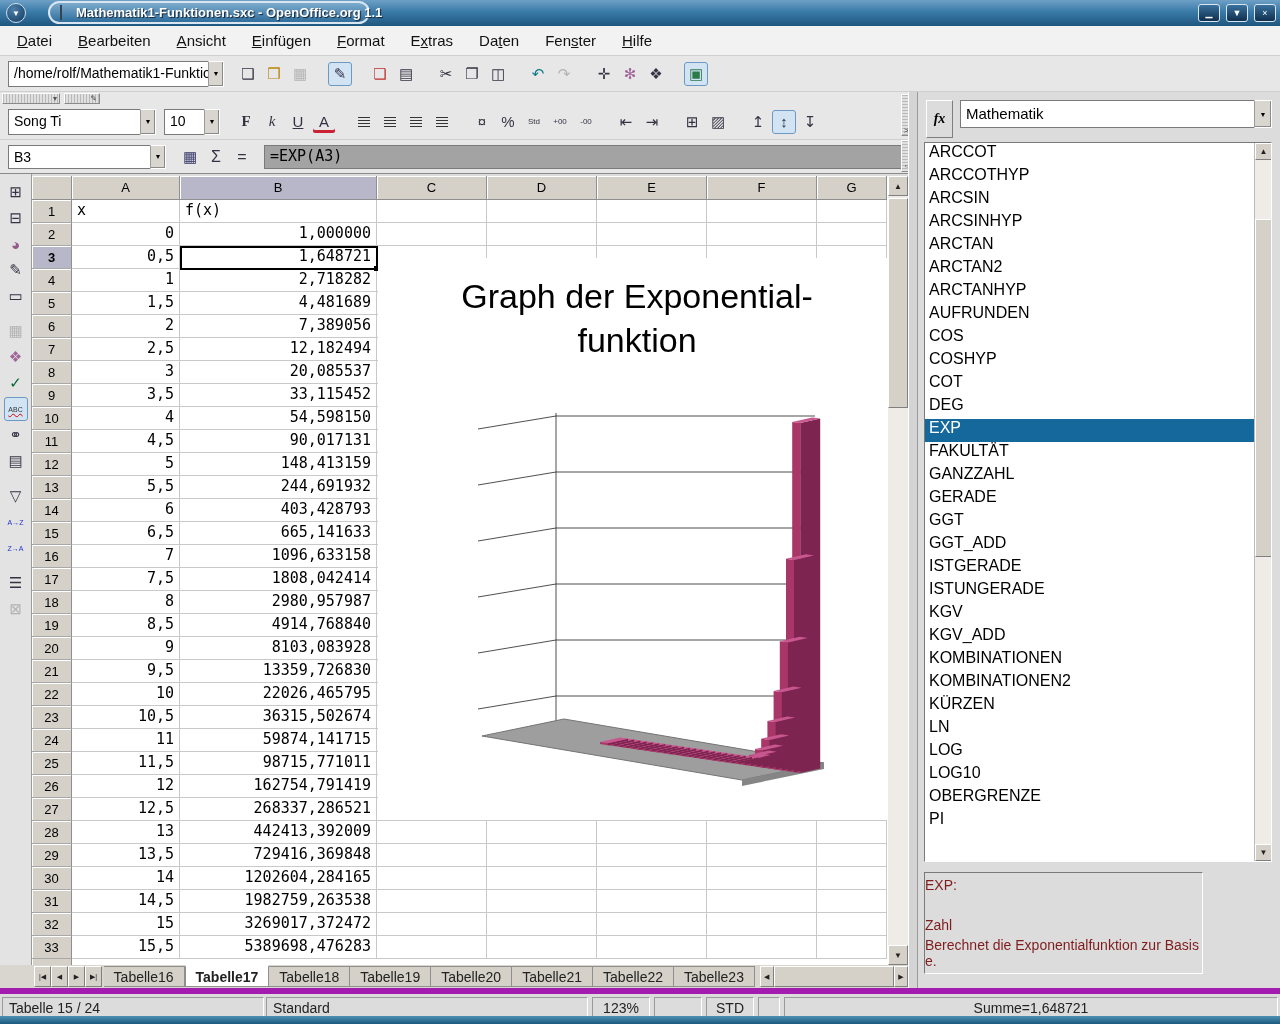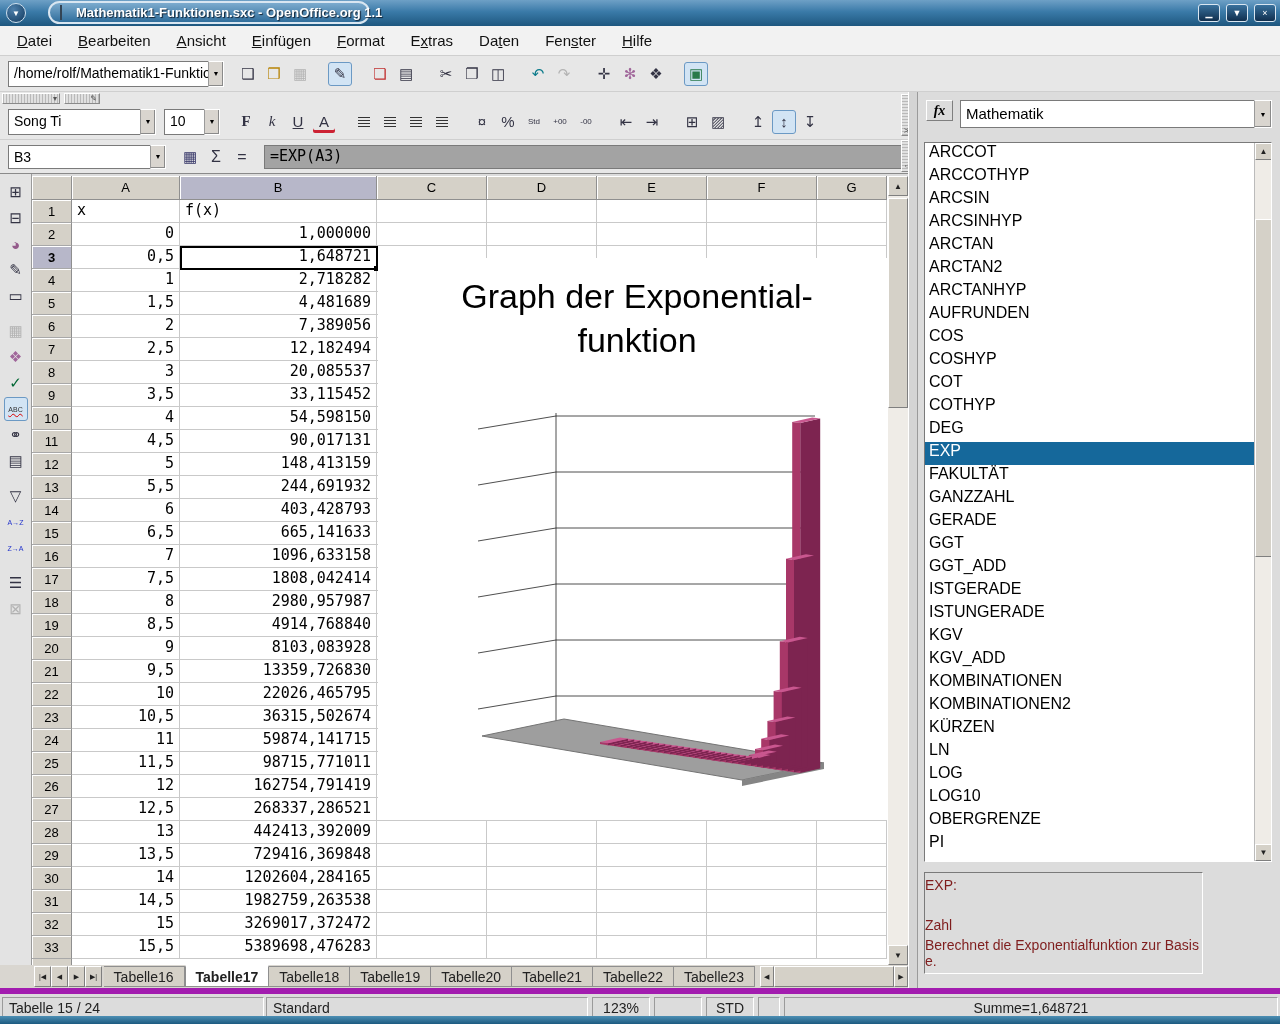--- a/index.html
+++ b/index.html
@@ -122,21 +122,21 @@
   .tabsep{width:6px}
   .hth{width:150px;height:21px;margin-top:1px;background:#d5d1c8;border:1px solid #fff;
     border-right-color:#7f7f7f;border-bottom-color:#7f7f7f}
   .htrack{flex:1;height:21px;margin-top:1px;background:#efece7}
   .hbtn{width:17px;height:21px;margin-top:1px;font-size:7px}
 
   
   .splitter{position:absolute;left:908px;top:92px;width:10px;height:896px;background:#d4d4d4;
     border-left:1px solid #fff;border-right:1px solid #9a9a9a}
   .panel{position:absolute;left:918px;top:92px;width:362px;height:896px;background:#dcdcdc}
-  .fx-btn{position:absolute;left:8px;top:8px;width:27px;height:21px;background:#dcdcdc;
+  .fx-btn{position:absolute;left:8px;top:8px;width:27px;height:38px;background:#dcdcdc;
     border:1px solid #fff;border-right-color:#7f7f7f;border-bottom-color:#7f7f7f;
     font-family:"Liberation Serif",serif;font-style:italic;font-weight:bold;font-size:14px;
     display:flex;align-items:center;justify-content:center}
   .cat-combo{position:absolute;left:42px;top:8px;width:312px;height:28px}
   .cat-combo .fld{flex:1;font-size:15px;padding-top:4px}
   .fn-list{position:absolute;left:6px;top:50px;width:348px;height:720px;background:#fff;
     border:1px solid #7a7a7a;border-right-color:#fff;border-bottom-color:#fff;overflow:hidden}
   .fn-items{position:absolute;left:0;top:0;right:17px;bottom:0}
   .fn-item{height:23px;font-size:16px;padding:0 0 0 4px;color:#000;white-space:nowrap}
   .fn-item.sel{background:#15689b;color:#fff}
@@ -859,21 +859,20 @@
           <div class="fn-item">ARCCOTHYP</div>
           <div class="fn-item">ARCSIN</div>
           <div class="fn-item">ARCSINHYP</div>
           <div class="fn-item">ARCTAN</div>
           <div class="fn-item">ARCTAN2</div>
           <div class="fn-item">ARCTANHYP</div>
           <div class="fn-item">AUFRUNDEN</div>
           <div class="fn-item">COS</div>
           <div class="fn-item">COSHYP</div>
           <div class="fn-item">COT</div>
-          <div class="fn-item">COTHYP</div>
           <div class="fn-item">DEG</div>
           <div class="fn-item sel">EXP</div>
           <div class="fn-item">FAKULTÄT</div>
           <div class="fn-item">GANZZAHL</div>
           <div class="fn-item">GERADE</div>
           <div class="fn-item">GGT</div>
           <div class="fn-item">GGT_ADD</div>
           <div class="fn-item">ISTGERADE</div>
           <div class="fn-item">ISTUNGERADE</div>
           <div class="fn-item">KGV</div>

